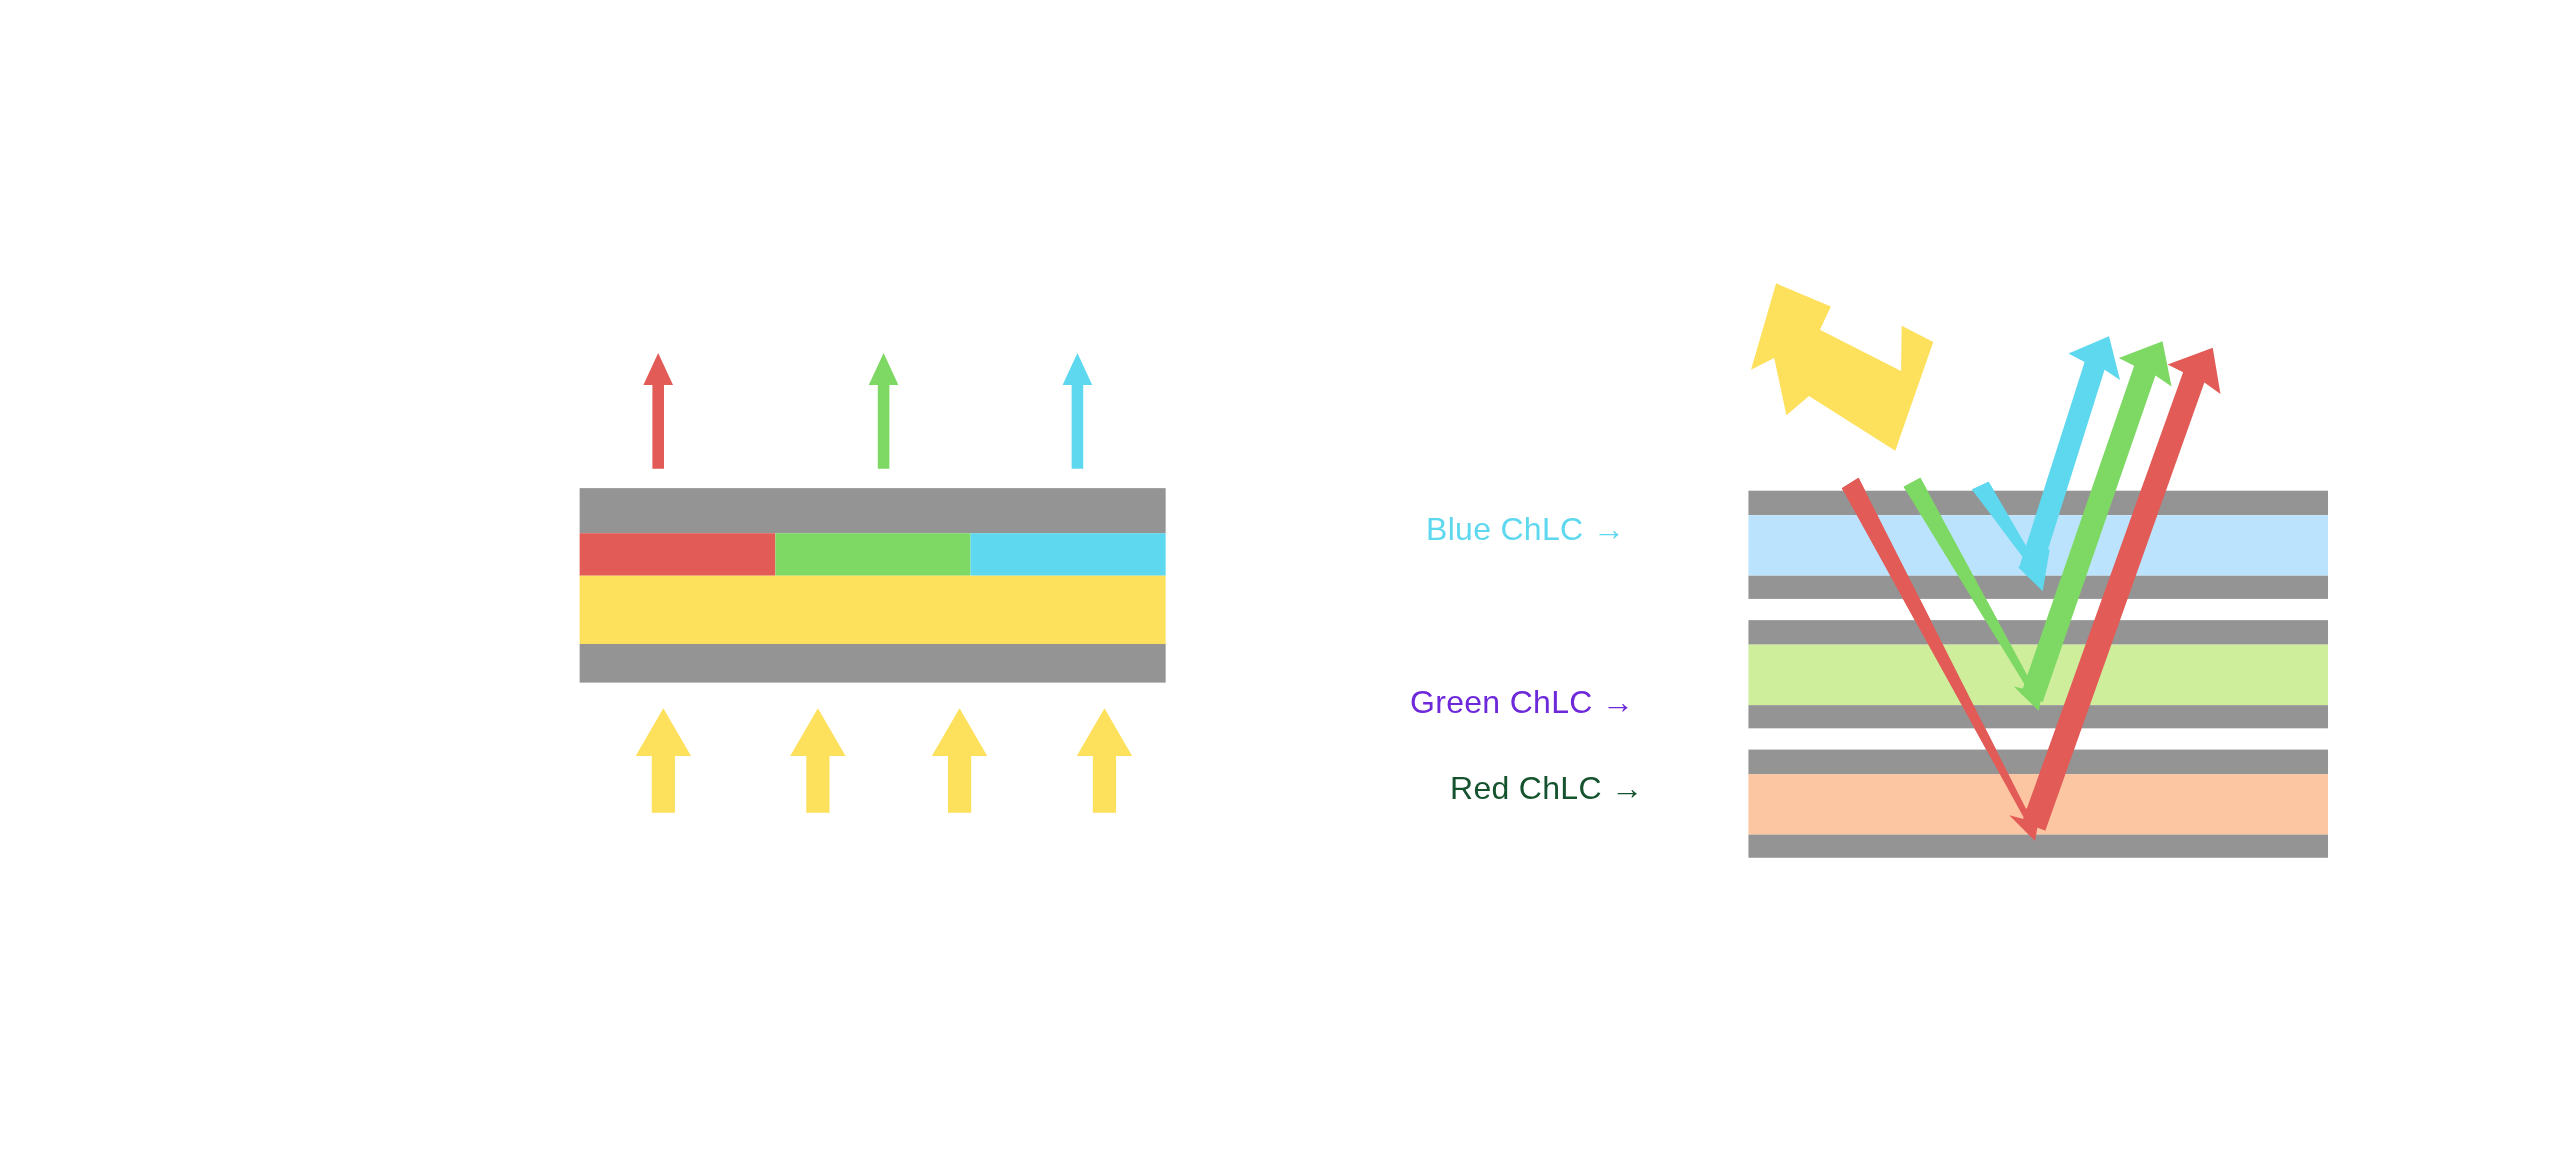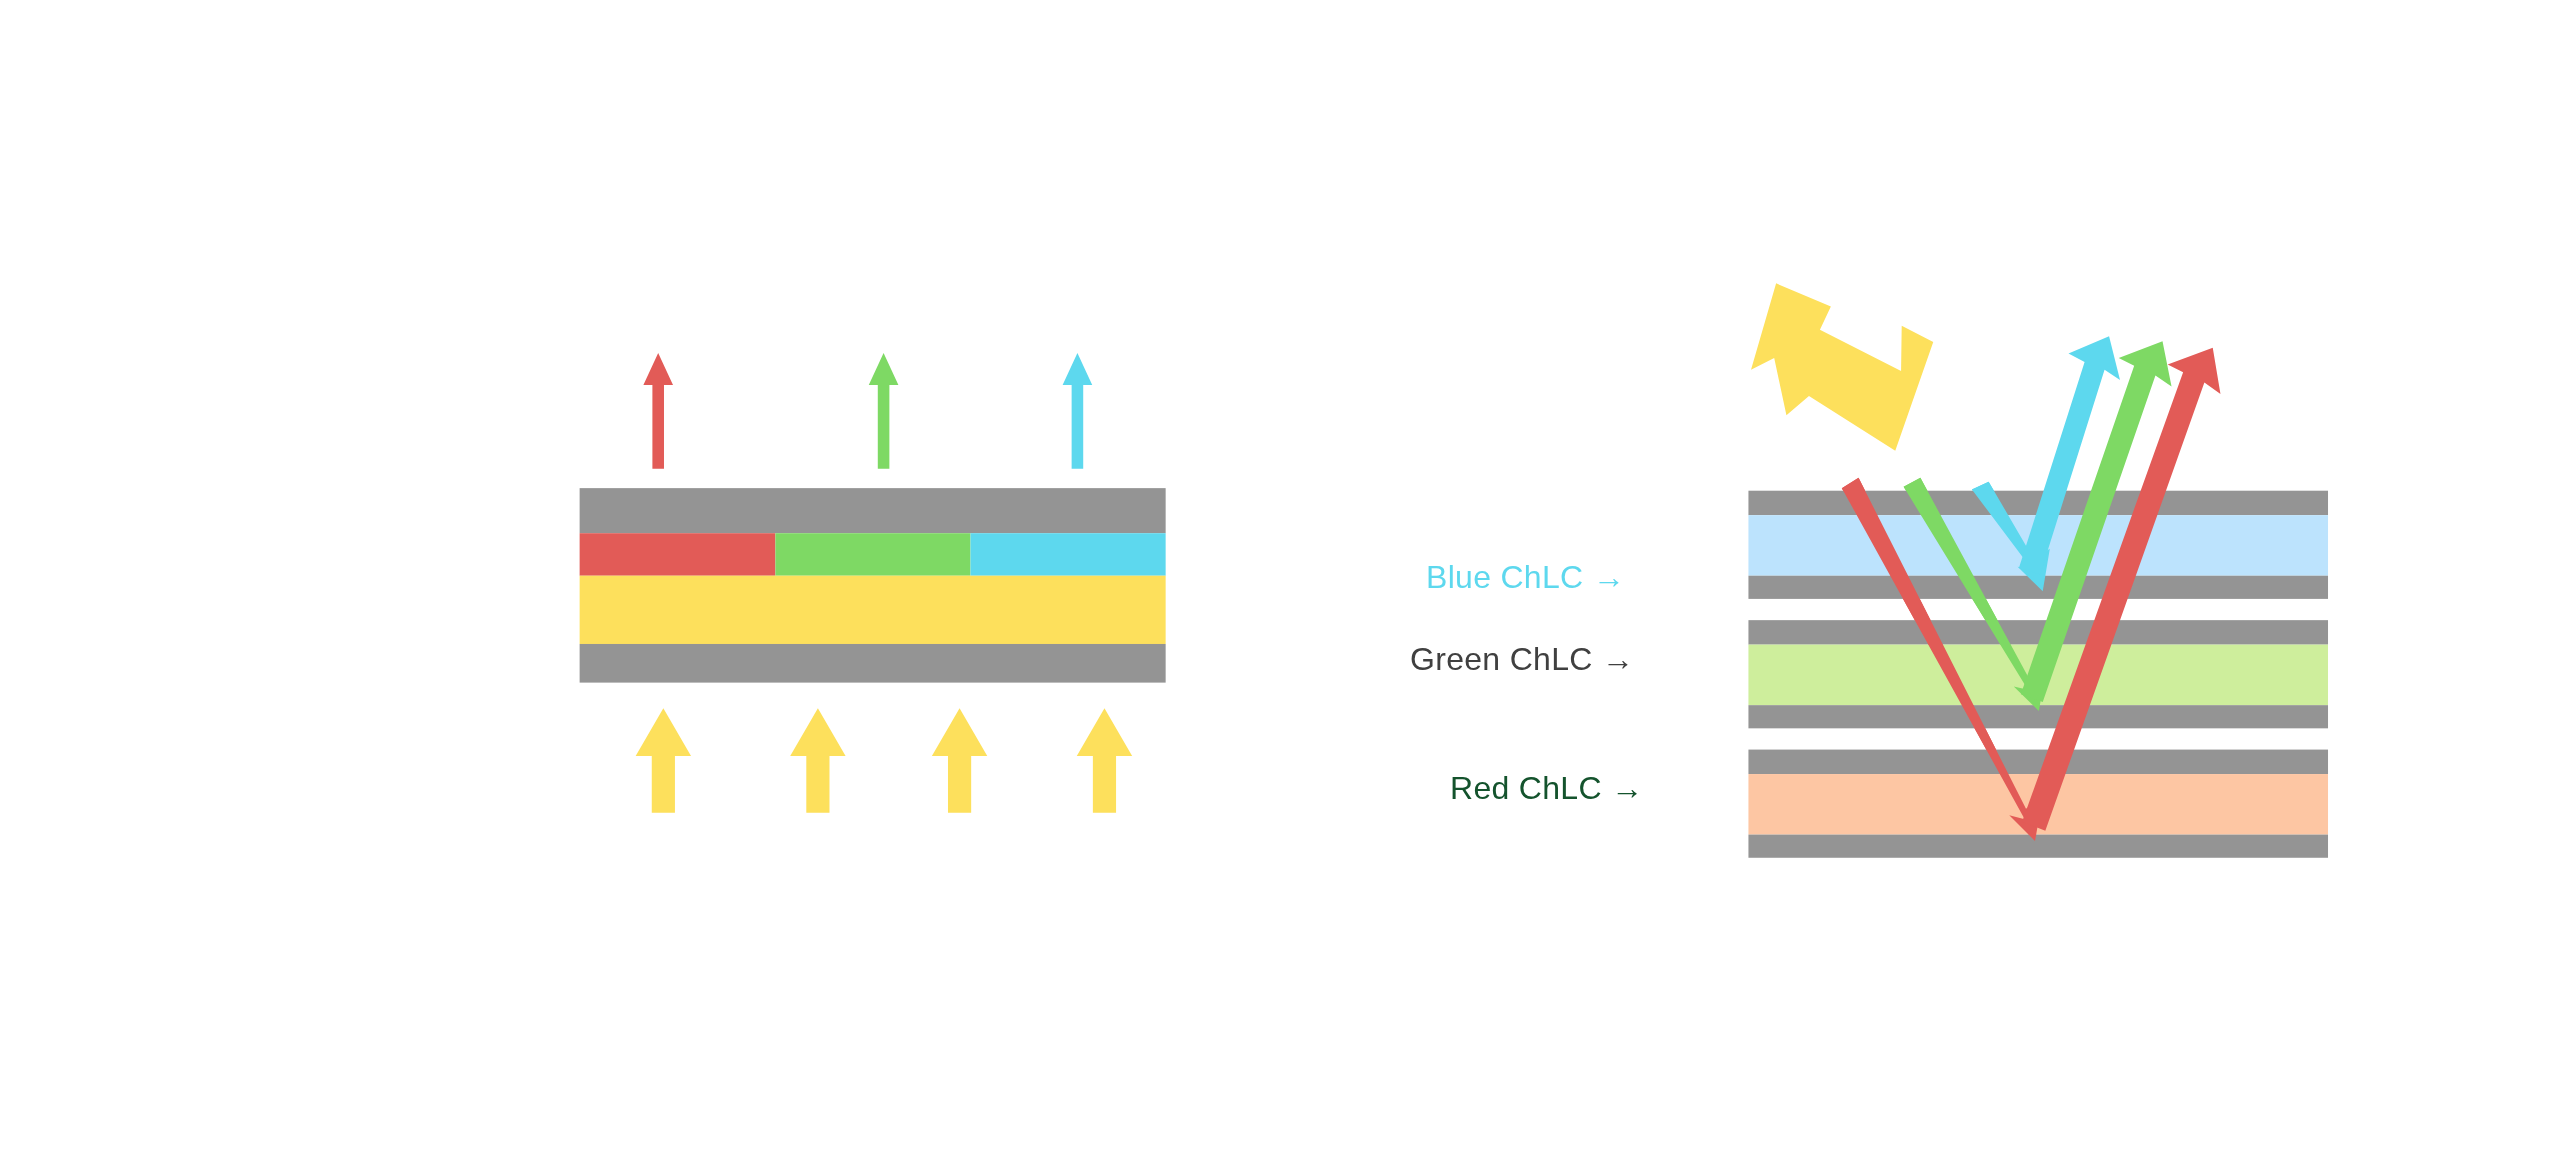--- a/index.html
+++ b/index.html
@@ -13,21 +13,21 @@
   .lbl{
     position:absolute;
     font-family:"Liberation Sans", sans-serif;
     font-size:32px;
     font-weight:400;
     white-space:nowrap;
     letter-spacing:0.3px;
     text-align:right;
   }
   .lbl-blue{color:#5DD8EE;}
-  .lbl-green{color:#404040;}
+  .lbl-green{color:#6d28d9;margin-top:43px;}
   .lbl-red{color:#14532d;}
 </style>
 </head>
 <body>
 
 <div class="stage">
 
   <svg width="2576" height="1154" viewBox="0 0 4000 1792">
 
     <g>
@@ -99,21 +99,21 @@
 
         <polygon fill="#5DD8EE" points="3275,522 3292,590 3268,574 3168,892 3135,882 3237,562 3212,549"></polygon>
 
         <polygon fill="#7ED964" points="3358,530 3372,600 3347,583 3172,1090 3138,1078 3314,568 3290,556"></polygon>
 
         <polygon fill="#E25B57" points="3436,540 3448,612 3423,594 3176,1290 3140,1276 3390,578 3366,566"></polygon>
       </g>
     </g>
   </svg>
 
-  <div class="lbl lbl-blue" style="left:1426px;top:511px;margin-top:48px;">
+  <div class="lbl lbl-blue" style="left:1426px;top:511px;">
     <span>Blue ChLC</span>
     <span>→</span>
   </div>
 
   <div class="lbl lbl-green" style="left:1410px;top:641px;">
     <span>Green ChLC</span>
     <span>→</span>
   </div>
 
   <div class="lbl lbl-red" style="left:1450px;top:770px;">

